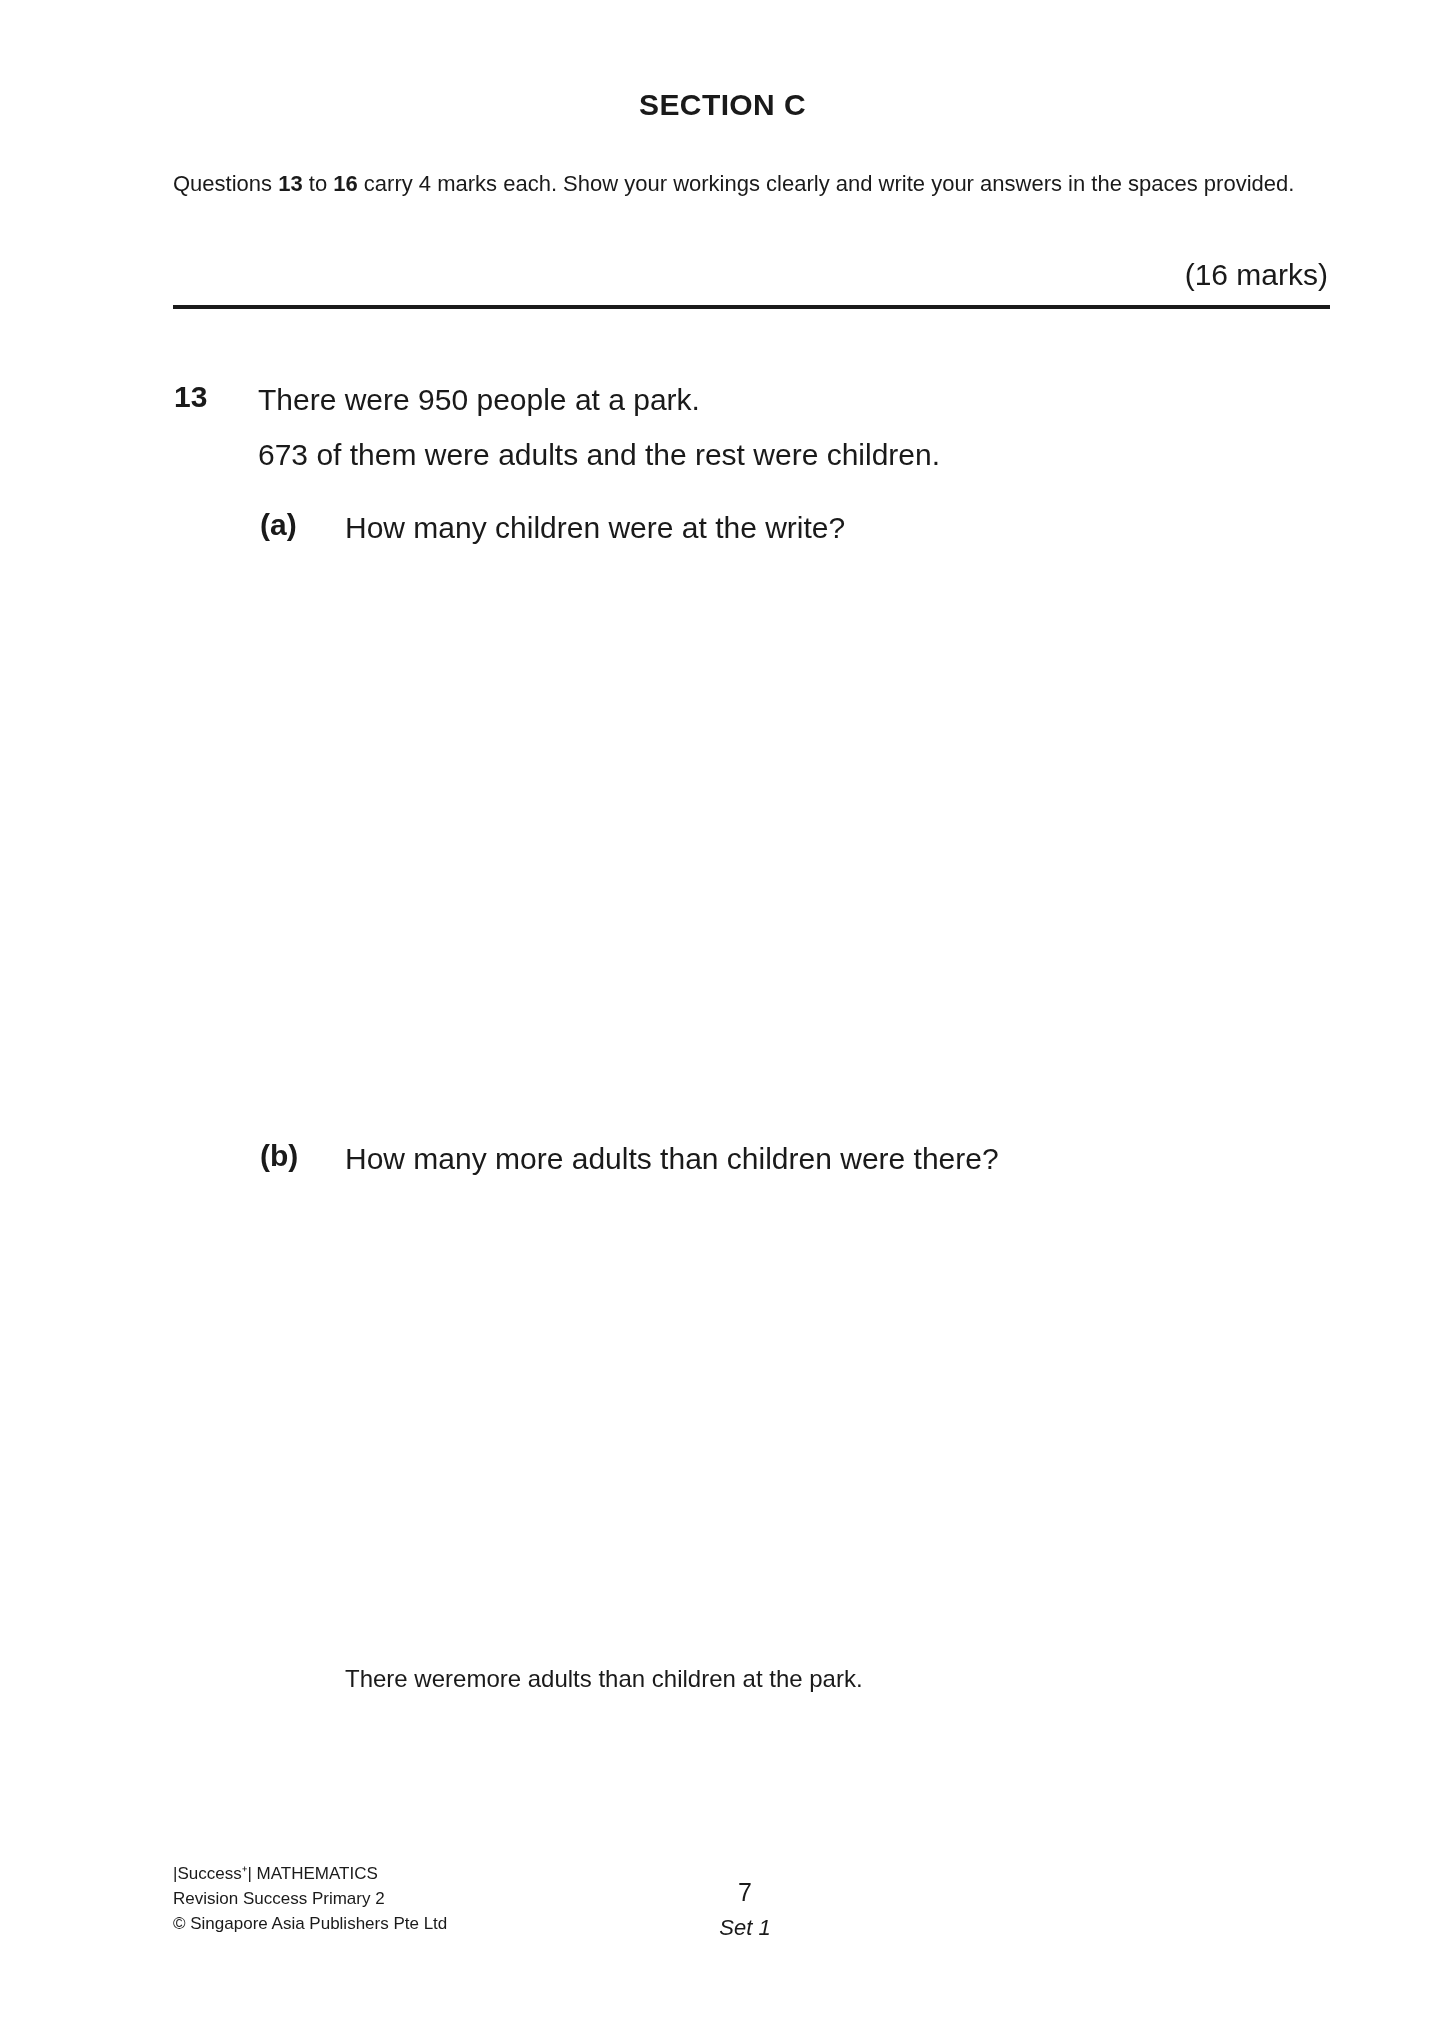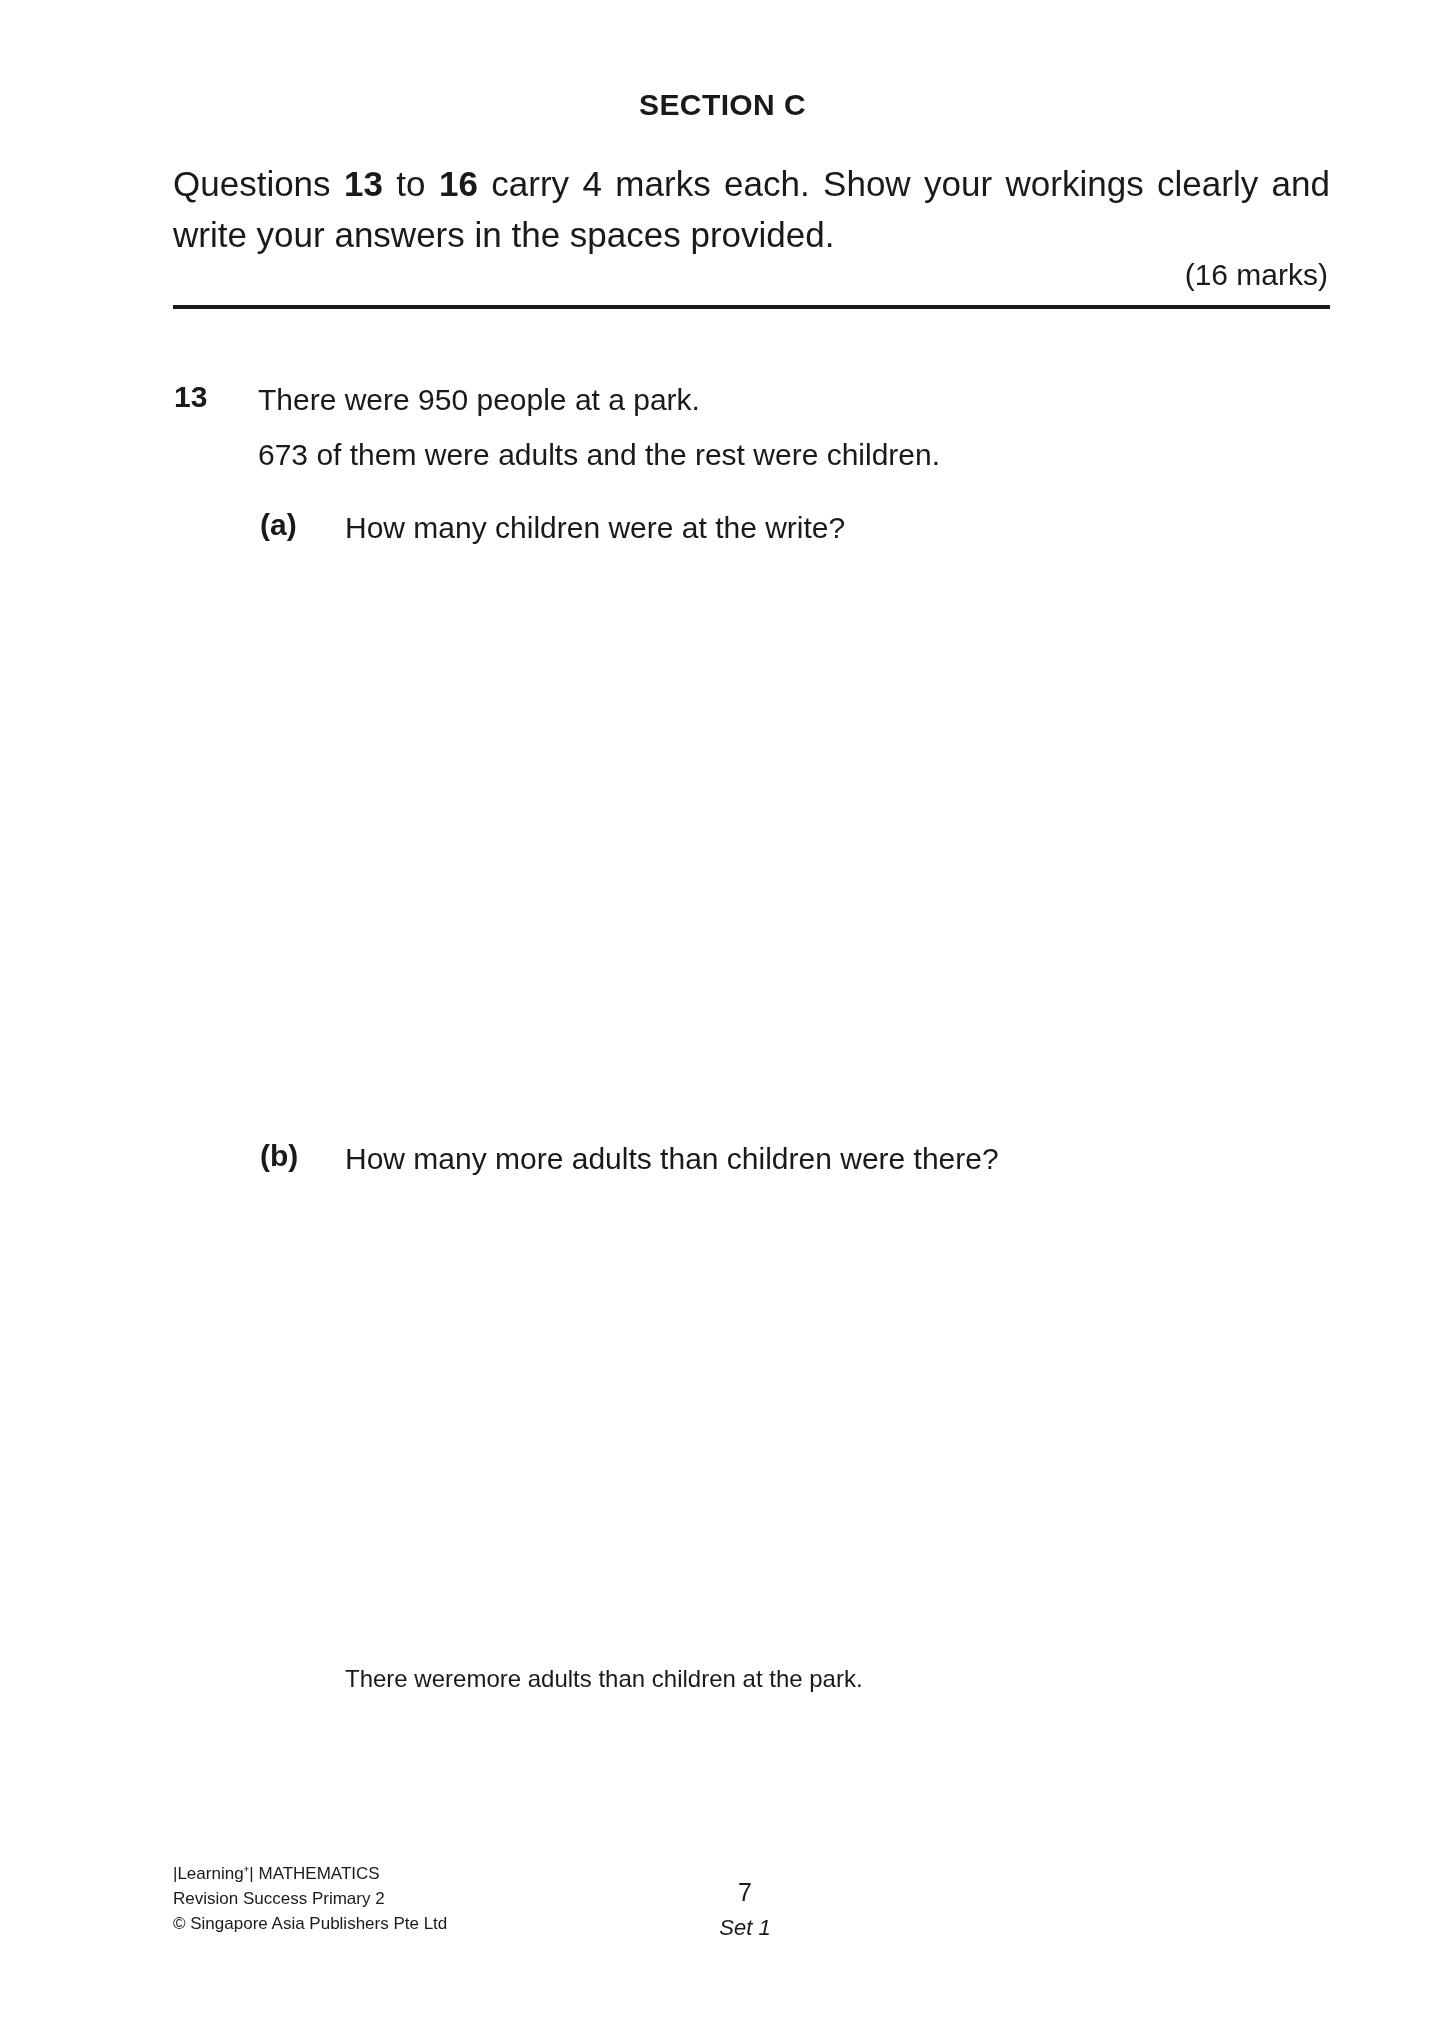--- a/index.html
+++ b/index.html
@@ -30,21 +30,21 @@
     font-weight: bold;
     letter-spacing: 0.4px;
   }
 
   
   .instructions {
     position: absolute;
     left: 173px;
     top: 158px;
     width: 1157px;
-    font-size: 35px;
+    font-size: 22px;
     line-height: 51px;
     text-align: justify;
     text-justify: inter-word;
   }
   .instructions .b { font-weight: bold; }
 
   .marks {
     position: absolute;
     left: 171px;
     top: 253px;
@@ -180,21 +180,21 @@
 
   <div class="part-body" style="top:1132px;">How many more adults than children were there?</div>
 
   <div style="position:absolute;left:345px;top:1200px;width:985px;height:440px;"></div>
 
   <div class="answer-wrap" style="top:1652px;">
     <span>There were</span><span class="blank blank-b"></span><span>more adults than children at the park.</span>
   </div>
 
   <div class="footer-left">
-    <div>|Learning⁺| MATHEMATICS</div>
+    <div>|Success⁺| MATHEMATICS</div>
     <div>Revision Success Primary 2</div>
     <div>© Singapore Asia Publishers Pte Ltd</div>
   </div>
 
   <div class="footer-page">7</div>
 
   <div class="footer-set">Set 1</div>
 
 </div>
 

